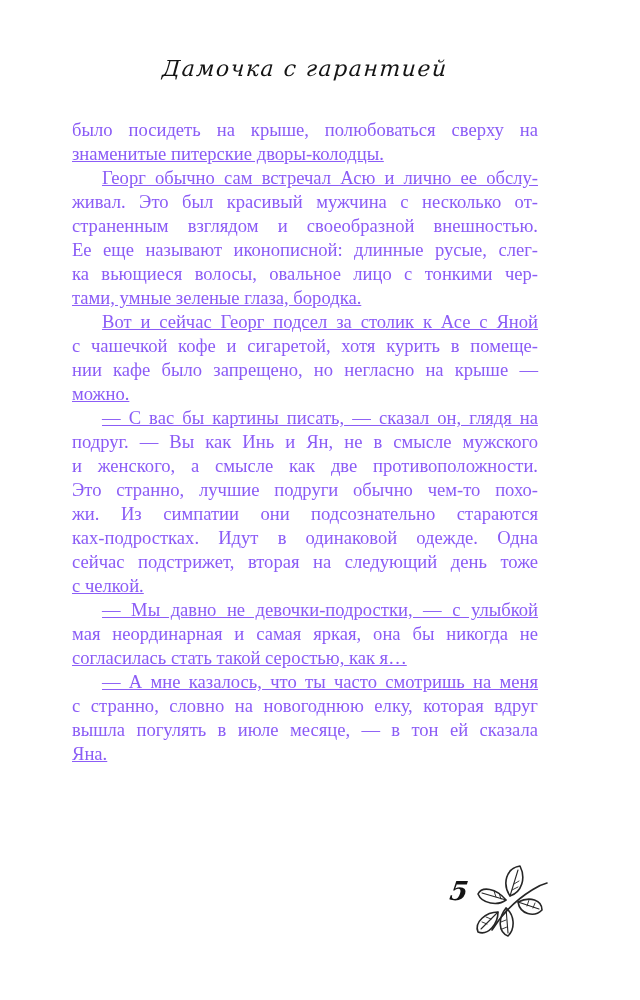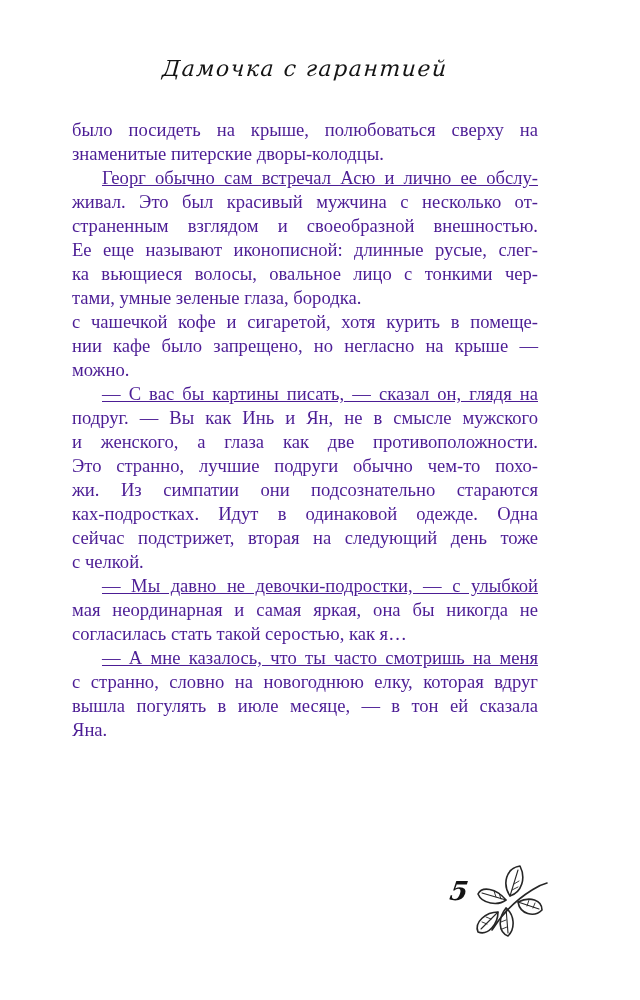--- a/index.html
+++ b/index.html
@@ -34,30 +34,31 @@
     transform: skewX(-4deg);
   }
   
   .body-text {
     position: absolute;
     top: 118px;
     left: 72px;
     width: 466px;
     font-size: 18.6px;
     line-height: 24px;
-    color: #4c1d95;
+    color: #8b5cf6;
   }
   .para { margin: 0; padding: 0; }
   .line {
     text-align: justify;
     text-align-last: justify;
   }
   .line.last {
     text-align: justify;
     text-align-last: left;
+    text-decoration: underline;
   }
   .line.first-indent {
     text-indent: 30px;
     text-decoration: underline;
   }
   
   .footer {
     position: absolute;
     left: 0;
     top: 858px;
@@ -98,28 +99,29 @@
       </div>
       <div class="para">
         <div class="line first-indent">Георг обычно сам встречал Асю и лично ее обслу-</div>
         <div class="line">живал. Это был красивый мужчина с несколько от-</div>
         <div class="line">страненным взглядом и своеобразной внешностью.</div>
         <div class="line">Ее еще называют иконописной: длинные русые, слег-</div>
         <div class="line">ка вьющиеся волосы, овальное лицо с тонкими чер-</div>
         <div class="line last">тами, умные зеленые глаза, бородка.</div>
       </div>
       <div class="para">
+        <div class="line first-indent">Вот и сейчас Георг подсел за столик к Асе с Яной</div>
         <div class="line">с чашечкой кофе и сигаретой, хотя курить в помеще-</div>
         <div class="line">нии кафе было запрещено, но негласно на крыше —</div>
         <div class="line last">можно.</div>
       </div>
       <div class="para">
         <div class="line first-indent">— С вас бы картины писать, — сказал он, глядя на</div>
         <div class="line">подруг. — Вы как Инь и Ян, не в смысле мужского</div>
-        <div class="line">и женского, а глаза как две противоположности.</div>
+        <div class="line">и женского, а смысле как две противоположности.</div>
         <div class="line">Это странно, лучшие подруги обычно чем-то похо-</div>
         <div class="line">жи. Из симпатии они подсознательно стараются</div>
         <div class="line">ках-подростках. Идут в одинаковой одежде. Одна</div>
         <div class="line">сейчас подстрижет, вторая на следующий день тоже</div>
         <div class="line last">с челкой.</div>
       </div>
       <div class="para">
         <div class="line first-indent">— Мы давно не девочки-подростки, — с улыбкой</div>
         <div class="line">мая неординарная и самая яркая, она бы никогда не</div>
         <div class="line last">согласилась стать такой серостью, как я…</div>

